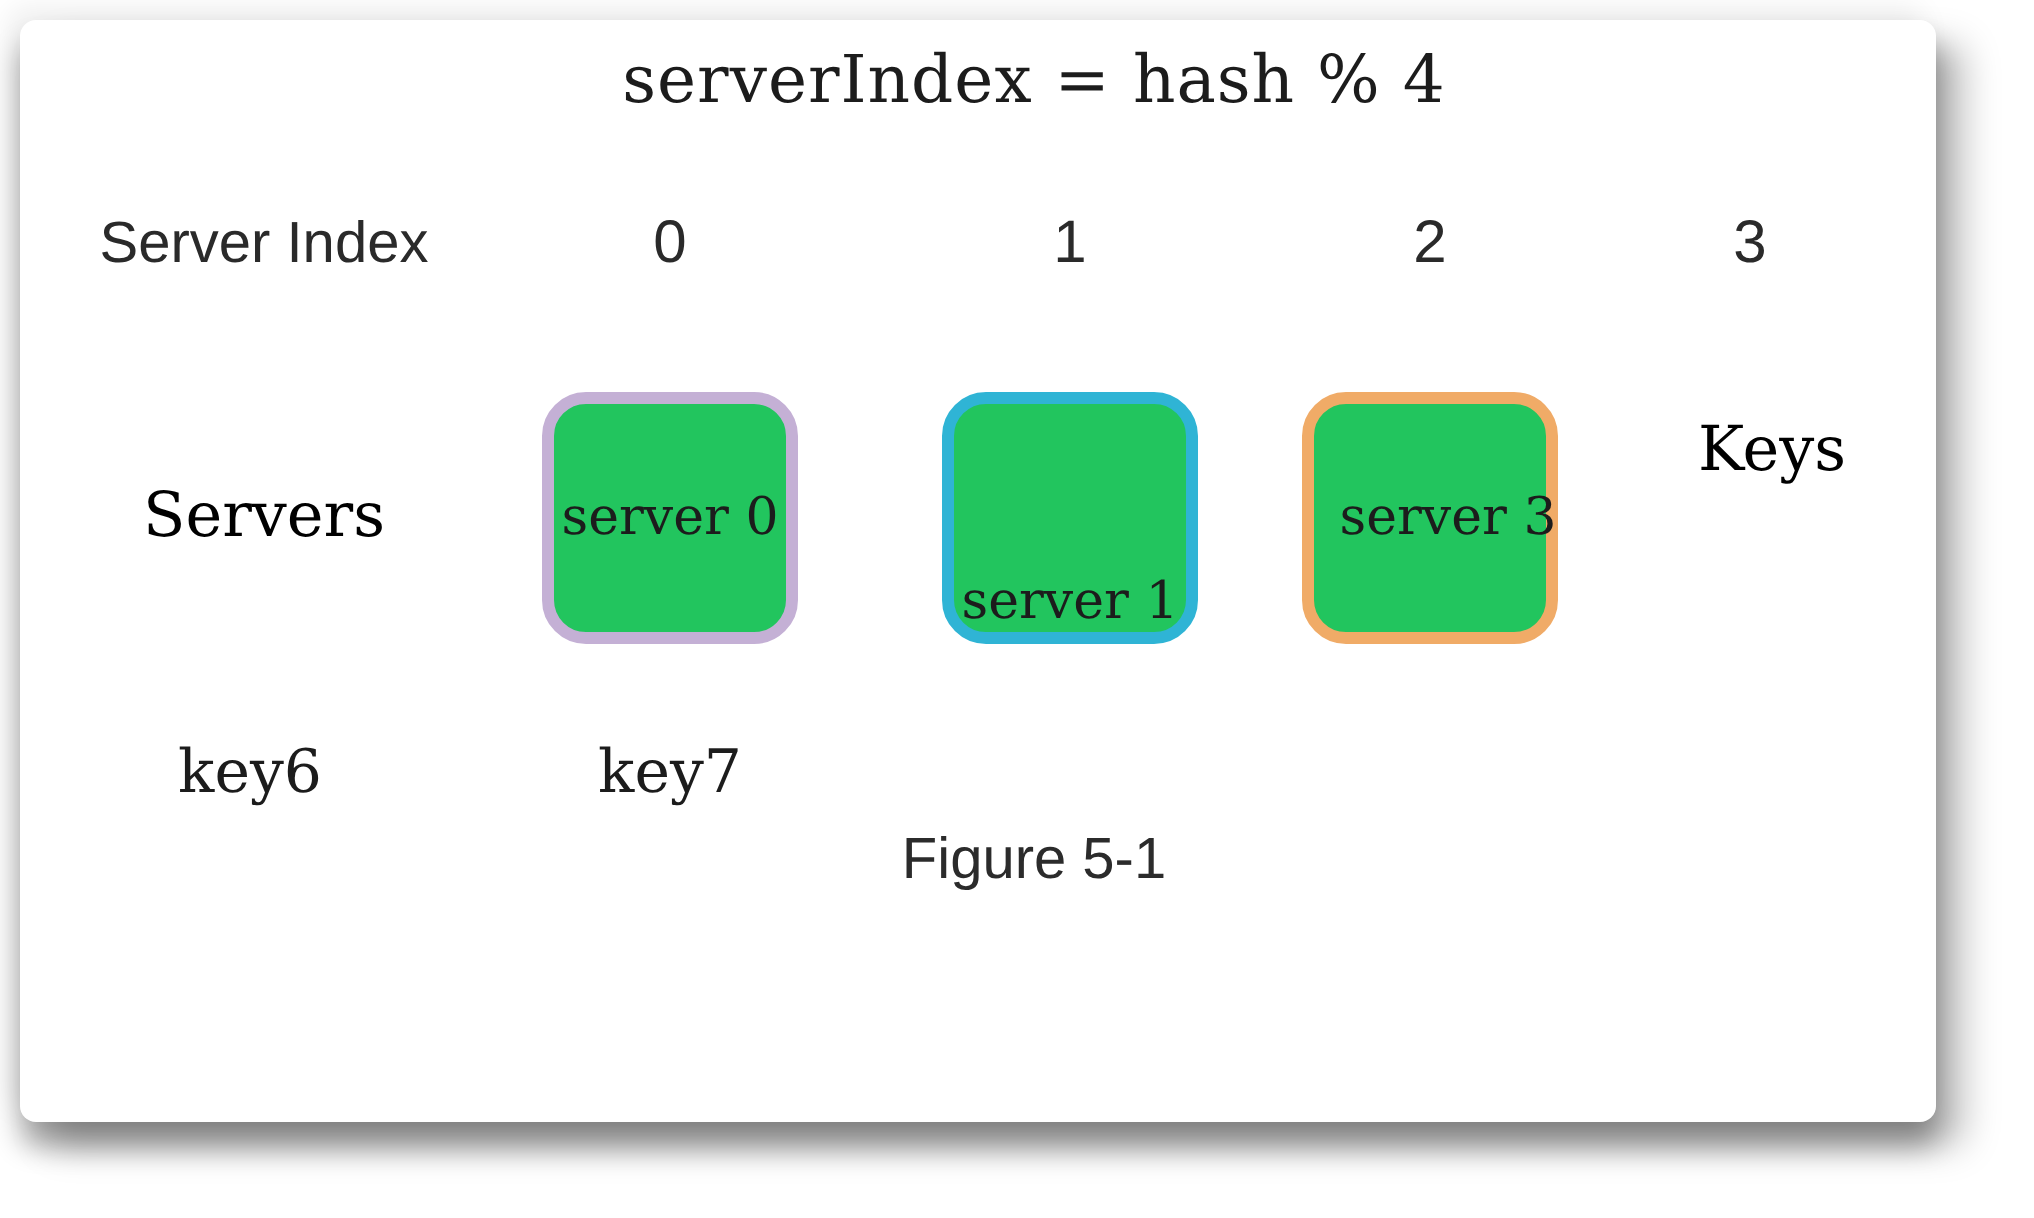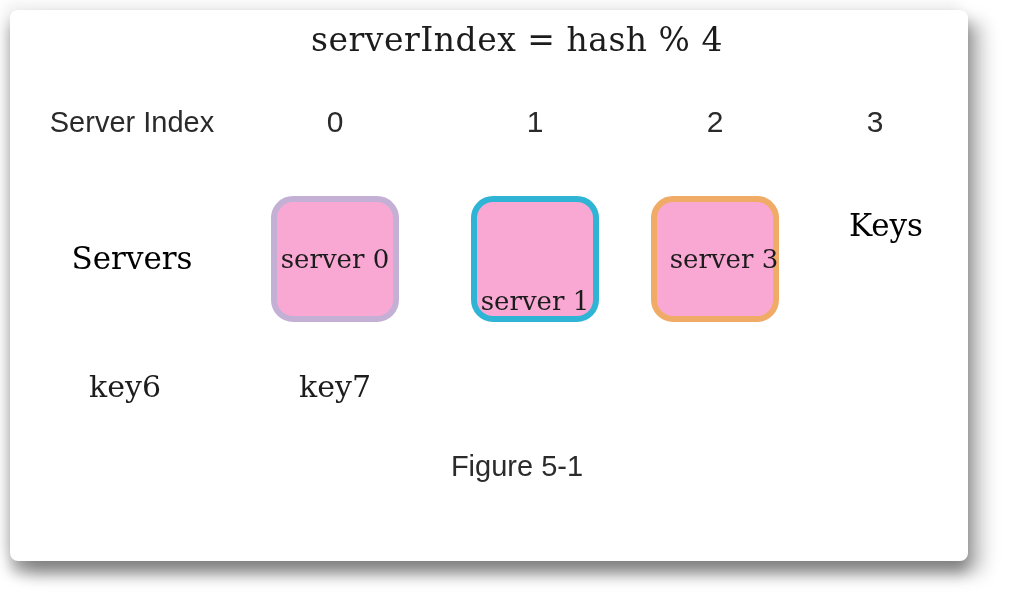--- a/index.html
+++ b/index.html
@@ -67,21 +67,21 @@
   }
   .servers-label-cell { margin-top: 48px; }
   .keys-label-cell { margin-top: 15px; padding-left: 22px; }
   .server-box {
     box-sizing: border-box;
     margin-top: 8px;
     width: 128px;
     height: 126px;
     border: 6px solid #999;
     border-radius: 22px;
-    background: #f9a8d4;
+    background: #22c55e;
     display: flex;
     align-items: center;
     justify-content: center;
     font-family: "DejaVu Serif", "Liberation Serif", serif;
     font-size: 26px;
     color: #1c1c1c;
     white-space: nowrap;
   }
   .keys-cell {
     margin-top: 6px;
@@ -89,21 +89,20 @@
     flex-direction: column;
     align-items: center;
   }
   .key-line {
     font-family: "DejaVu Serif", "Liberation Serif", serif;
     font-size: 30px;
     line-height: 46px;
     color: #1c1c1c;
   }
   .caption {
-    margin-top: 36px;
     padding-left: 56px;
     text-align: center;
     font-family: "Liberation Sans", sans-serif;
     font-size: 29px;
     line-height: 40px;
     color: #2b2b2b;
   }
 </style>
 </head>
 <body>

